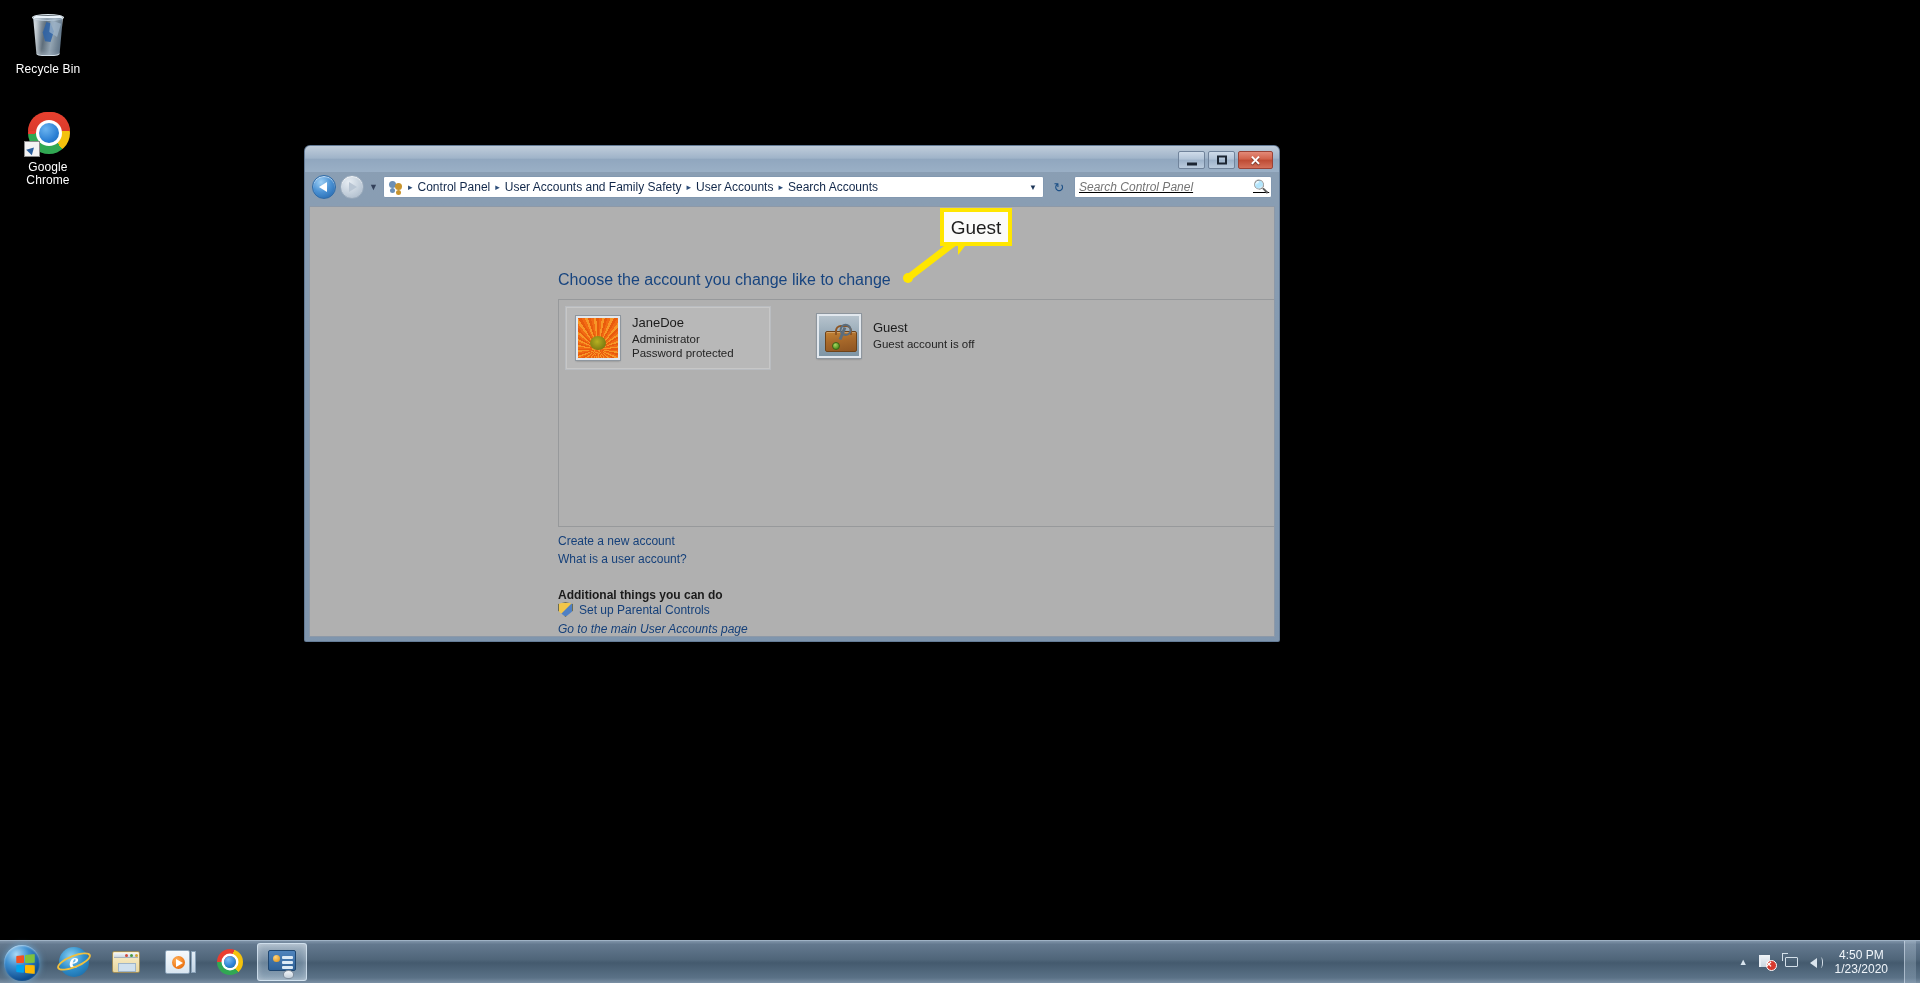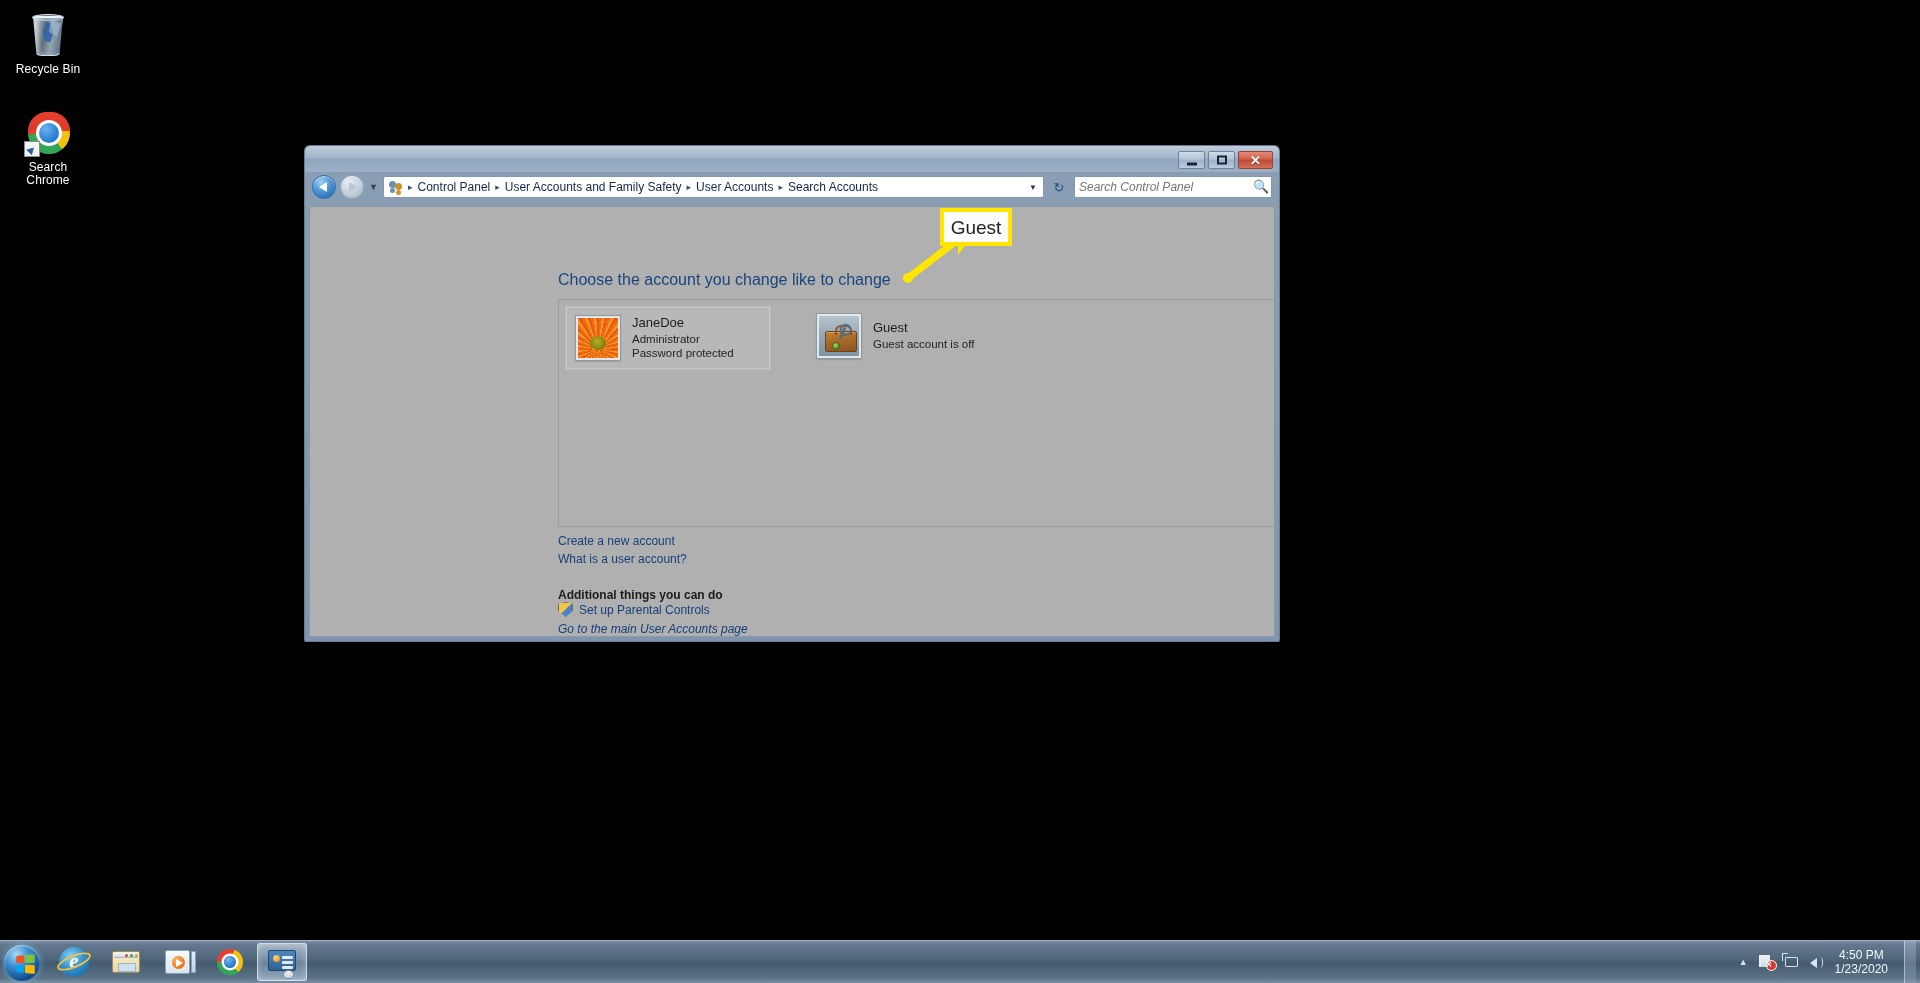--- a/index.html
+++ b/index.html
@@ -326,20 +326,21 @@
   #searchbox {
     width: 198px;
     height: 22px;
     flex: none;
     background: #ffffff;
     border: 1px solid #8298b0;
     border-radius: 2px;
     display: flex;
     align-items: center;
     padding: 0 4px;
+    text-decoration: underline;
   }
   #searchbox input {
     flex: 1;
     border: none;
     outline: none;
     font-family: "Liberation Sans", sans-serif;
     font-size: 12px;
     font-style: italic;
     color: #6e7a88;
     background: transparent;
@@ -848,21 +849,21 @@
 
   <div class="desktop-icon" style="margin-top:26px;">
     <div class="glyph">
       <div class="chrome-ring"></div>
       <div class="chrome-red-top"></div>
       <div class="chrome-white"></div>
       <div class="chrome-blue"></div>
       <div class="shortcut-arrow"></div>
     </div>
     <div class="label">
-      <div>Search</div>
+      <div>Google</div>
       <div>Chrome</div>
     </div>
   </div>
 
 </div>
 
 <div id="cp-window">
 
   <div id="titlebar">
     <div id="window-controls">

